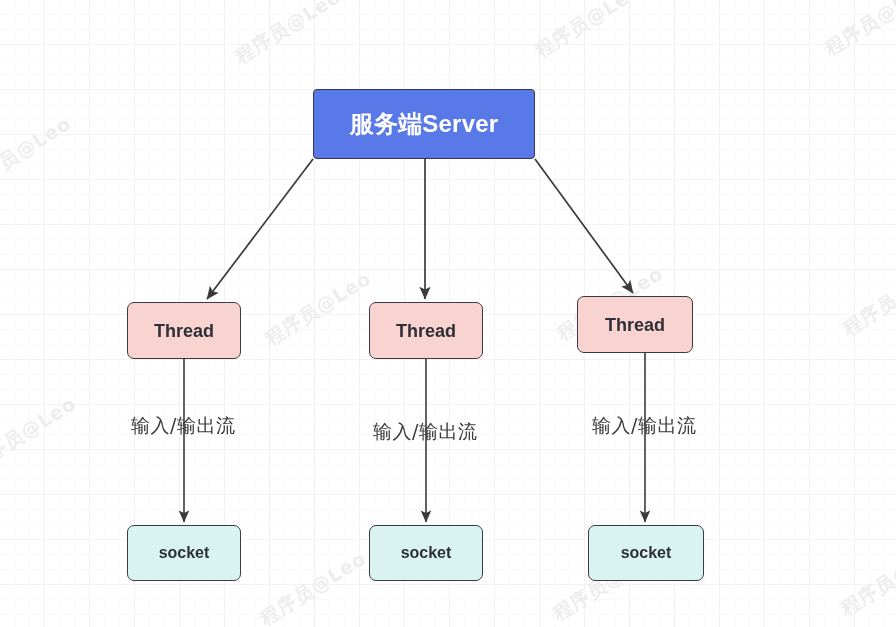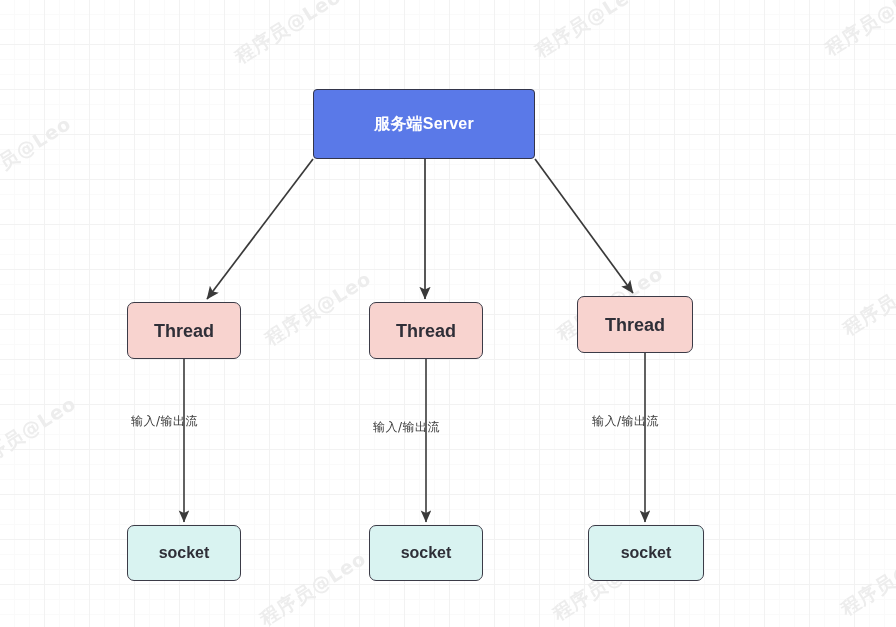--- a/index.html
+++ b/index.html
@@ -75,21 +75,21 @@
     white-space: nowrap;
   }
 
   .node-server {
     background: #5a79e8;
     border-color: #33354a;
     border-radius: 4px;
   }
   .node-server .node-label {
     color: #ffffff;
-    font-size: 16px;
+    font-size: 24px;
     letter-spacing: 0.2px;
     text-align: center;
   }
 
   .node-thread {
     background: #f8d3cf;
   }
   .node-thread .node-label {
     color: #2f2f38;
     font-size: 18px;
@@ -100,21 +100,21 @@
   }
   .node-socket .node-label {
     color: #2f2f38;
     font-size: 16px;
   }
 
   
   .edge-label {
     position: absolute;
     z-index: 4;
-    font-size: 12px;
+    font-size: 19px;
     color: #3a3a3a;
     white-space: nowrap;
     background: transparent;
     font-family: "DejaVu Sans", "Liberation Sans", sans-serif;
     letter-spacing: 0.5px;
   }
 </style>
 </head>
 <body>
 

